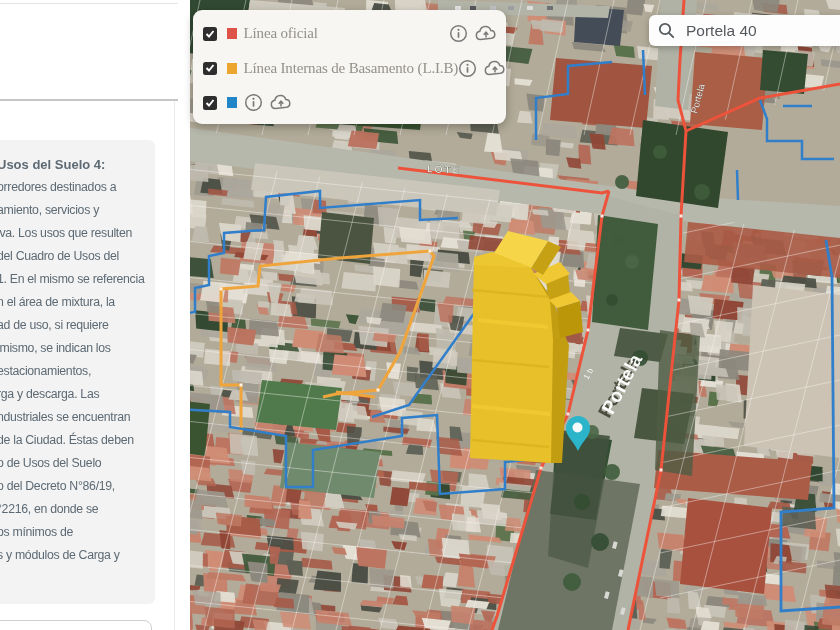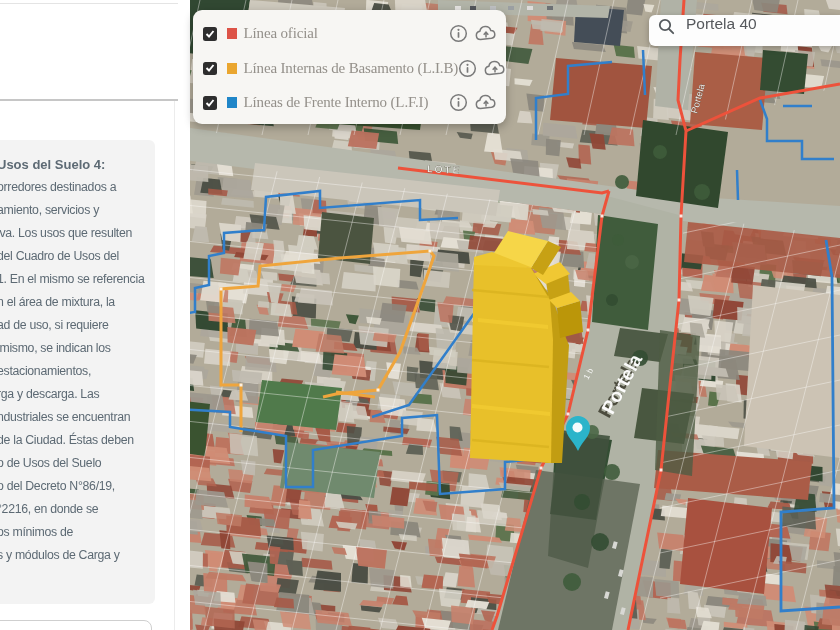--- a/index.html
+++ b/index.html
@@ -13,21 +13,21 @@
 #graypanel .inner { position:absolute; left:5px; top:14px; width:220px; color:#5d6a74; }
 #graypanel .t { font-size:13px; font-weight:bold; line-height:21.5px; }
 #graypanel .b { font-size:12.3px; letter-spacing:-0.3px; line-height:23px; }
 #botbox { position:absolute; left:-20px; top:620px; width:172px; height:30px; border:1.5px solid #cfcfcf; border-radius:8px; background:#fff; }
 #legend { position:absolute; left:193px; top:10px; width:313px; height:114px; background:#f7f6f3; border-radius:9px; box-shadow:0 3px 10px rgba(0,0,0,0.28); padding:6.5px 0 0 10px; }
 .lrow { display:flex; align-items:center; height:34.5px; white-space:nowrap; }
 .cb { width:13.5px; height:13.5px; background:#2e2e2e; border-radius:2.5px; display:inline-flex; align-items:center; justify-content:center; margin-right:10px; flex:none; }
 .sq { width:10px; height:11px; display:inline-block; margin-right:7px; flex:none; }
 .lbl { font-size:15px; letter-spacing:-0.15px; color:#94908a; flex:1;font-family:Liberation Serif, serif; }
 .icons { display:flex; align-items:center; gap:7px; margin-right:9px; flex:none; }
-#search { position:absolute; left:649px; top:15px; width:191px; height:31px; background:#fdfdfd; border-radius:6px 0 0 6px; box-shadow:0 2px 6px rgba(0,0,0,0.25); display:flex; }
+#search { position:absolute; left:649px; top:15px; width:191px; height:31px; background:#fdfdfd; border-radius:6px 0 0 6px; box-shadow:0 2px 6px rgba(0,0,0,0.25); display:flex; align-items:center; }
 #search .mi { margin-left:9px; margin-top:3px; }
 #search .st { font-size:15.5px; color:#55585c; margin-left:11px; }
 </style></head>
 <body>
 <div id="stage">
 <svg id="map" width="840" height="630" viewBox="0 0 840 630">
 <rect x="0" y="0" width="840" height="630" fill="#b2ad9c"></rect>
 <clipPath id="cA">
         <polygon points="176,0 840,0 840,86 686,131 680,216 609,190 176,127"></polygon>
       </clipPath>
@@ -1708,21 +1708,20 @@
           </svg>
         </span>
 </div>
       <div class="lrow">
   <span class="cb">
           <svg width="10" height="10" viewBox="0 0 10 10">
             <path d="M1.5 5 L4 7.5 L8.5 2" fill="none" stroke="#ffffff" stroke-width="1.9"></path>
           </svg>
         </span>
   <span class="sq" style="background:#2086c8"></span>
-  <span class="lbl">Líneas de Frente Interno (L.F.I)</span>
   <span class="icons">
           <svg width="19" height="19" viewBox="0 0 19 19">
             <circle cx="9.5" cy="9.5" r="7.8" fill="none" stroke="#7a7a7a" stroke-width="1.5"></circle>
             <circle cx="9.5" cy="5.8" r="1.1" fill="#7a7a7a"></circle>
             <rect x="8.65" y="8" width="1.7" height="5.8" rx="0.85" fill="#7a7a7a"></rect>
           </svg>
           <svg width="22" height="17" viewBox="0 0 22 17">
             <path d="M5.5 14.5 a4.2 4.2 0 0 1 -0.6 -8.35 a5.6 5.6 0 0 1 10.9 -0.7 a3.9 3.9 0 0 1 0.7 7.75 z" fill="none" stroke="#7a7a7a" stroke-width="1.5"></path>
             <path d="M11 12.5 L11 7.5 M8.7 9.7 L11 7.2 L13.3 9.7" fill="none" stroke="#7a7a7a" stroke-width="1.5"></path>
           </svg>

